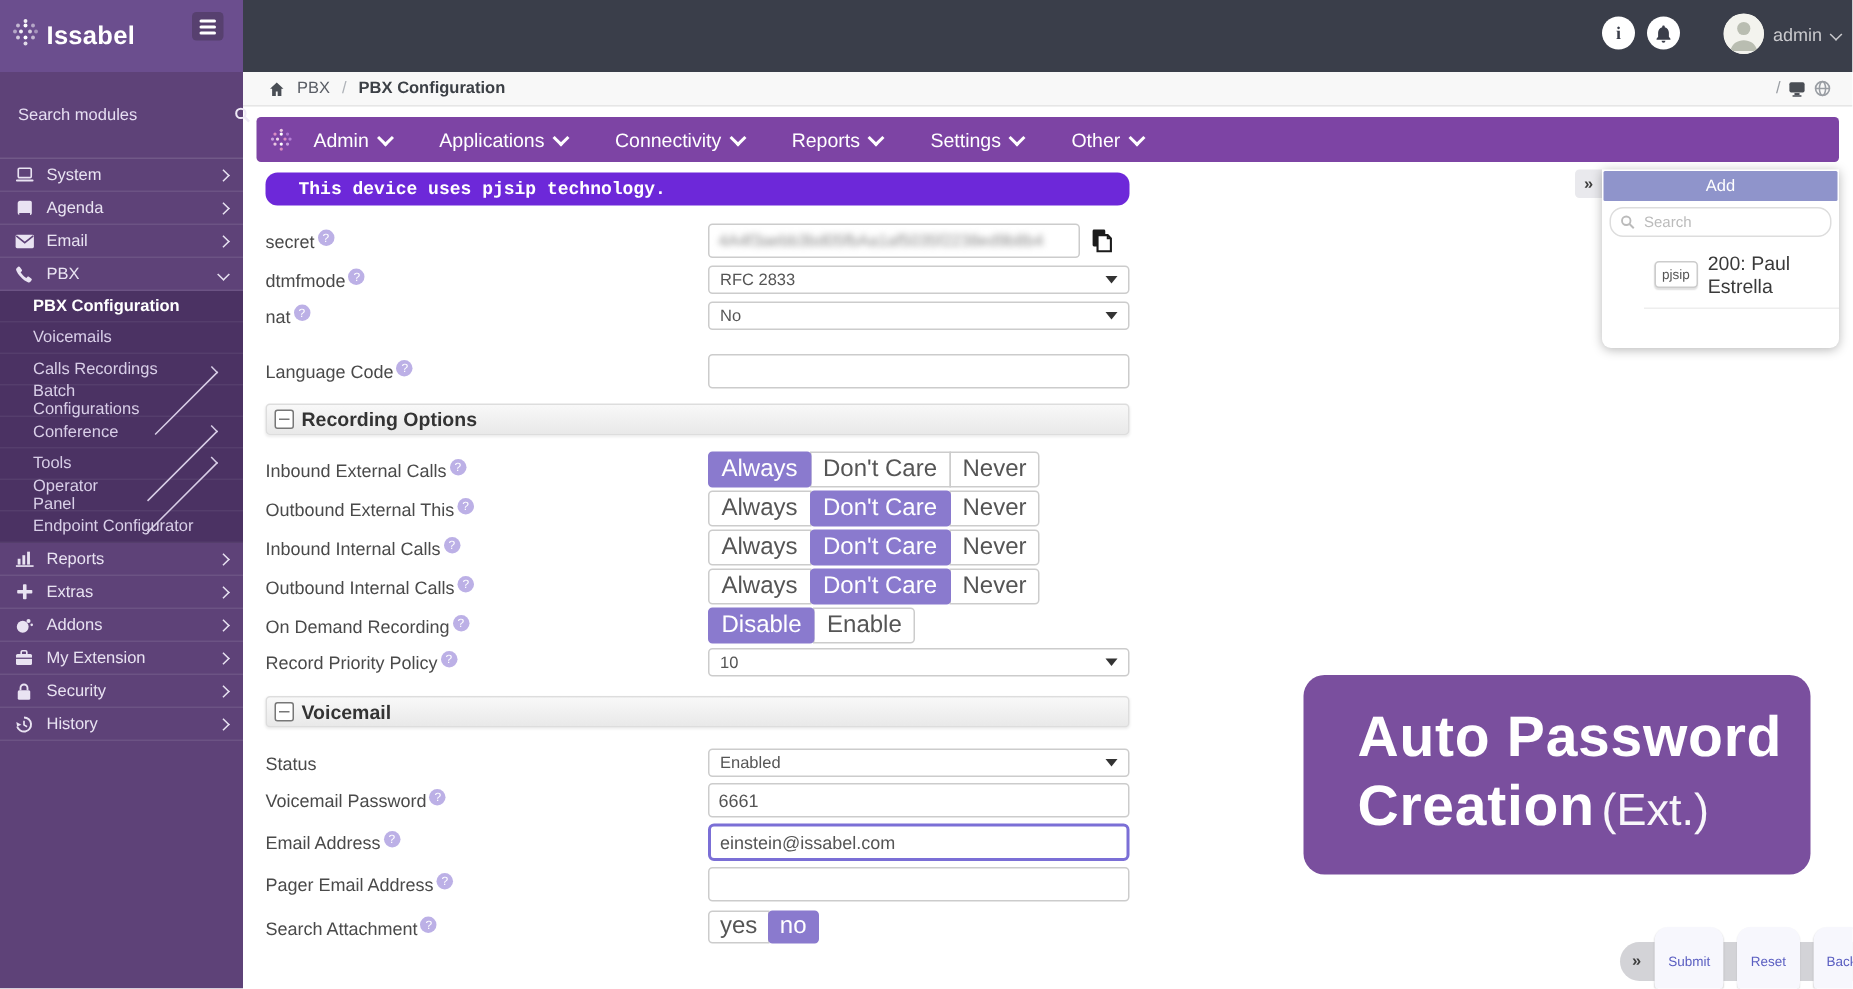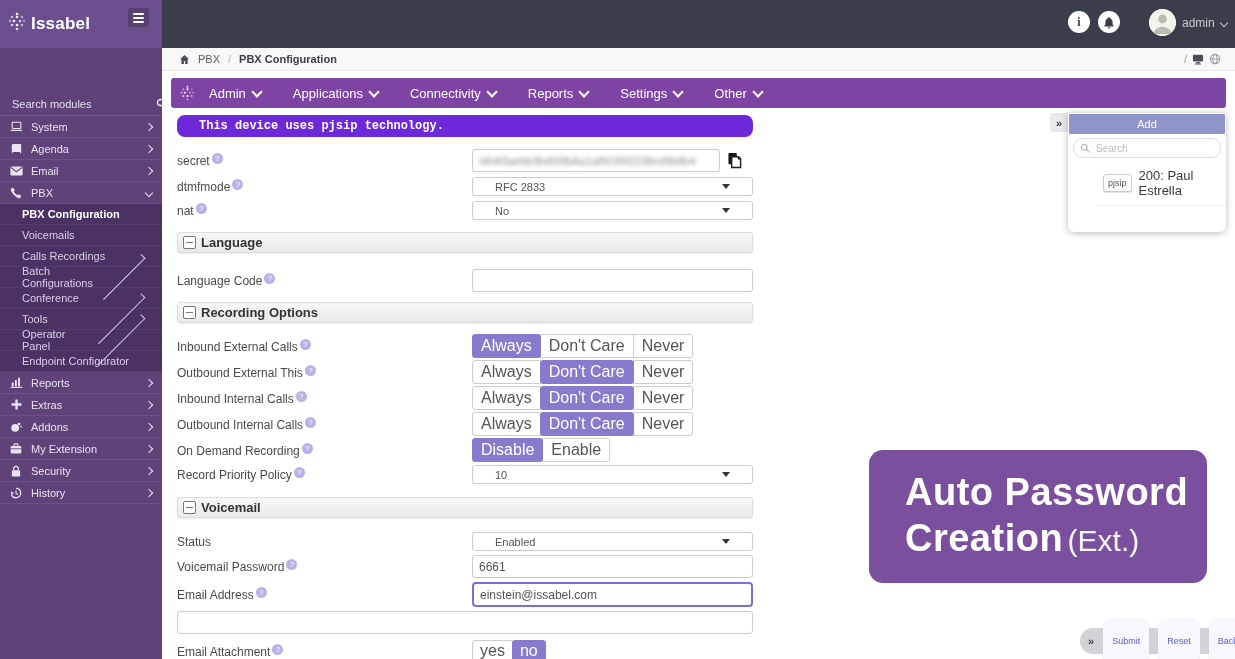--- a/index.html
+++ b/index.html
@@ -14,21 +14,21 @@
              display:flex;flex-direction:column;justify-content:center;gap:2px;align-items:center;cursor:pointer;}
   .hamburger i{display:block;width:11px;height:2px;background:#fff;border-radius:1px;}
   .tb-circle{position:absolute;top:11px;width:22px;height:22px;border-radius:50%;background:#fff;display:flex;align-items:center;justify-content:center;cursor:pointer;}
   .tb-info{left:1068px;color:#3a3e4a;font-weight:bold;font-size:12px;font-family:"Liberation Serif",serif;}
   .tb-bell{left:1098px;color:#3a3e4a;}
   .avatar{position:absolute;left:1149px;top:9px;width:27px;height:27px;border-radius:50%;background:#f3f3ee;overflow:hidden;}
   .tb-user{position:absolute;left:1182px;top:16px;color:#c9c9cd;font-size:12px;display:flex;align-items:center;gap:6px;cursor:pointer;}
 
   
   .sidebar{position:absolute;left:0;top:48px;width:162px;bottom:0;background:#5e4278;z-index:20;color:#e9e3f2;}
-  .sb-search{height:23px;display:flex;align-items:center;border-bottom:1px solid rgba(255,255,255,.12);padding:0 10px;margin-top:44px;}
+  .sb-search{height:23px;display:flex;align-items:center;border-bottom:1px solid rgba(255,255,255,.12);padding:17px 10px;}
   .sb-search input{flex:1;background:transparent;border:none;outline:none;color:#efeaf6;font-size:11px;font-family:inherit;}
   .sb-search input::placeholder{color:#e6def2;opacity:1;}
   .sb-ico{width:16px;display:inline-flex;justify-content:center;color:#e9e3f2;flex:none;}
   .sb-item{height:21px;display:flex;align-items:center;gap:7px;padding:0 10px 0 8px;font-size:11px;
            border-bottom:1px solid rgba(255,255,255,.09);cursor:pointer;}
   .sb-item .sb-label{flex:1;}
   .sb-sub{background:#4b3263;}
   .sb-subitem{height:20px;display:flex;align-items:center;padding:0 10px 0 22px;font-size:11px;color:#d9cfe8;
               border-bottom:1px solid rgba(255,255,255,.06);cursor:pointer;}
   .sb-subitem span{flex:1;}
@@ -63,21 +63,21 @@
   .help{display:inline-block;width:11px;height:11px;border-radius:50%;background:#bcb0e6;color:#fff;font-size:8px;
         line-height:11px;text-align:center;vertical-align:4px;margin-left:2px;cursor:pointer;}
   input.fld{height:23px;border:1px solid #ccc;border-radius:3px;font-size:12px;color:#555;padding:0 6px;
             box-sizing:border-box;width:100%;font-family:inherit;outline:none;background:#fff;}
   input.fld.focused{border:2px solid #7b6fd6;border-radius:4px;height:25px;}
   .input-like{height:23px;border:1px solid #ccc;border-radius:3px;box-sizing:border-box;width:248px;flex:none;
               display:flex;align-items:center;padding:0 6px;overflow:hidden;background:#fff;}
   .blur-text{filter:blur(2px);font-size:11px;color:#8a8a8a;white-space:nowrap;}
   .copy-btn{margin-left:7px;cursor:pointer;display:flex;color:#111;}
   .sel{height:19px;border:1px solid #ccc;border-radius:3px;background:#fff;box-sizing:border-box;width:100%;
-       display:flex;align-items:center;font-size:11px;color:#555;padding:0 22px;cursor:pointer;}
+       display:flex;align-items:center;font-size:11px;color:#555;padding:0 7px;cursor:pointer;}
   .sel .sel-val{flex:1;}
   .sel .caret{width:0;height:0;border-left:4px solid transparent;border-right:4px solid transparent;border-top:5px solid #333;}
   .section-row{height:19px;background:linear-gradient(#f8f8f8,#e9e9e9);border:1px solid #ddd;border-radius:3px;
                display:flex;align-items:center;gap:5px;padding:0 5px;box-shadow:0 1px 2px rgba(0,0,0,.08);}
   .collapse-box{width:11px;height:11px;border:1px solid #777;border-radius:2px;background:#fff;position:relative;flex:none;cursor:pointer;}
   .collapse-box::after{content:"";position:absolute;left:2px;right:2px;top:4.5px;height:1px;background:#777;}
   .section-title{font-size:13px;font-weight:bold;color:#333;}
   .tgroup{display:inline-flex;}
   .tbtn{height:22px;line-height:22px;padding:0 8px;background:#fff;border:1px solid #ccc;font-size:16px;color:#555;
         cursor:pointer;margin-left:-1px;white-space:nowrap;}
@@ -414,24 +414,20 @@
       </div>
       <div class="frow" style="margin-top: 5px;">
         <div class="flabel"><span>nat</span><span class="help">?</span></div>
         <div class="fctl">
           <div class="sel">
             <span class="sel-val">No</span>
             <span class="caret"></span>
           </div>
         </div>
       </div>
-      <div class="section-row" style="margin-top: 12px;">
-        <span class="collapse-box"></span>
-        <span class="section-title">Language</span>
-      </div>
       <div class="frow" style="margin-top: 16px;">
         <div class="flabel"><span>Language Code</span><span class="help">?</span></div>
         <div class="fctl">
           <input class="fld" style="">
         </div>
       </div>
       <div class="section-row" style="margin-top: 10px;">
         <span class="collapse-box"></span>
         <span class="section-title">Recording Options</span>
       </div>
@@ -512,26 +508,27 @@
           <input class="fld" value="6661" style="">
         </div>
       </div>
       <div class="frow" style="margin-top: 4px;">
         <div class="flabel"><span>Email Address</span><span class="help">?</span></div>
         <div class="fctl">
           <input class="fld focused" value="einstein@issabel.com" style="">
         </div>
       </div>
       <div class="frow" style="margin-top: 4px;">
+        <div class="flabel"><span>Pager Email Address</span><span class="help">?</span></div>
         <div class="fctl">
           <input class="fld" style="">
         </div>
       </div>
       <div class="frow" style="margin-top: 6px;">
-        <div class="flabel"><span>Email Attachment</span><span class="help">?</span></div>
+        <div class="flabel"><span>Search Attachment</span><span class="help">?</span></div>
         <div class="fctl">
           <div class="tgroup small">
             <span class="tbtn">yes</span>
             <span class="tbtn sel-on">no</span>
           </div>
         </div>
       </div>
     </div>
 </div>
 

